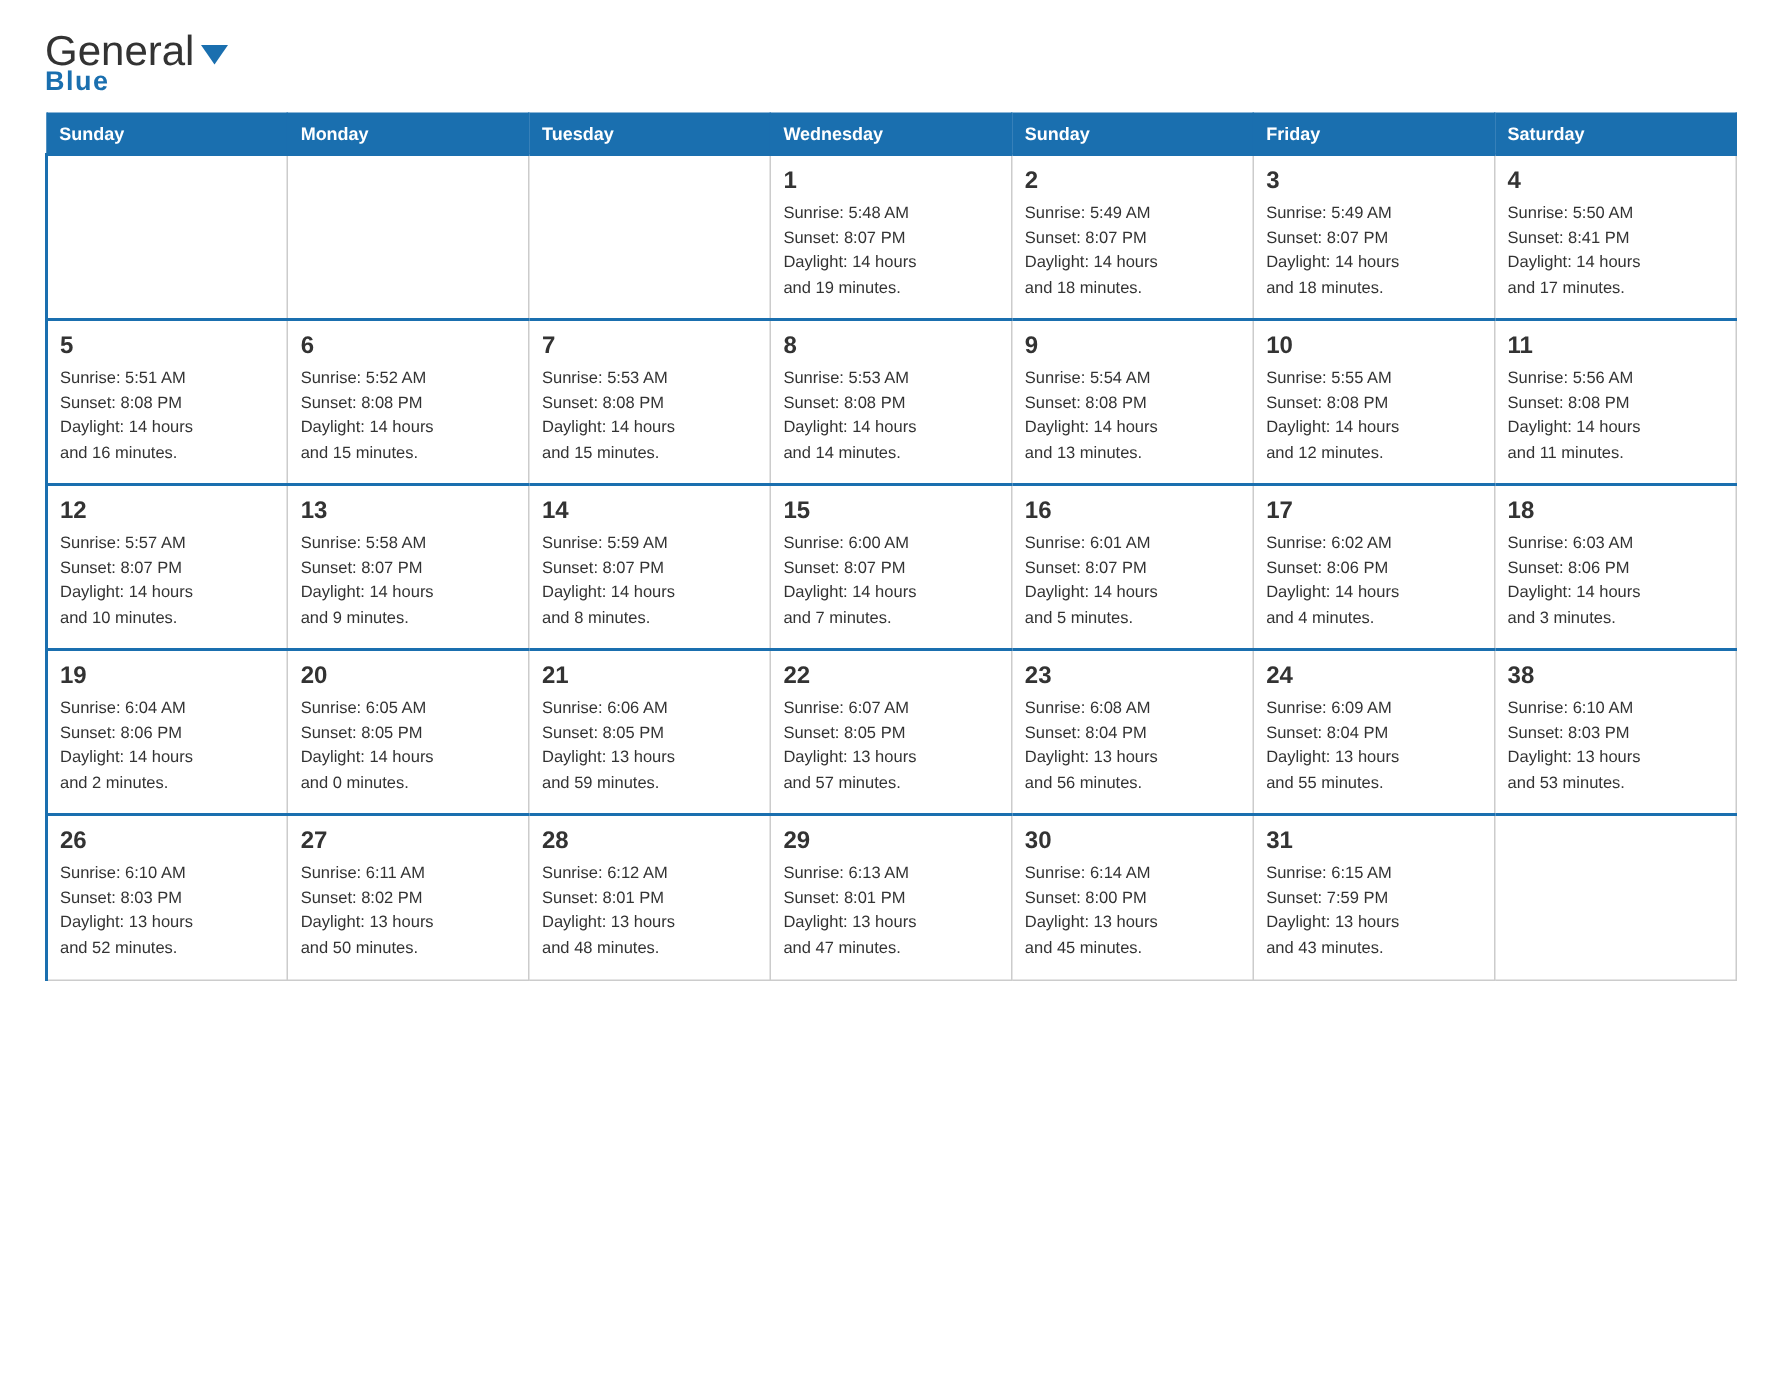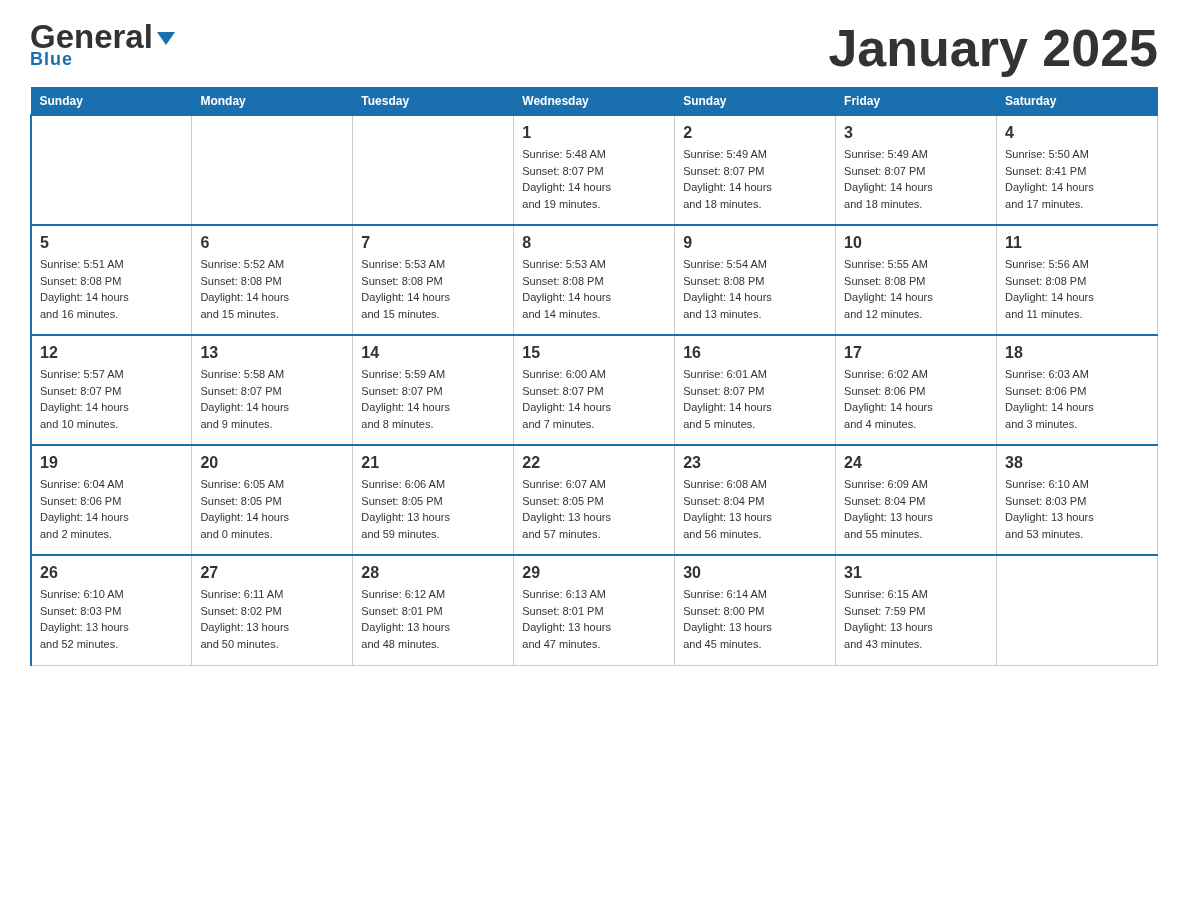--- a/index.html
+++ b/index.html
@@ -16,22 +16,22 @@
       justify-content: space-between;
       align-items: flex-start;
       margin-bottom: 10px;
     }
     .logo {
       display: flex;
       flex-direction: column;
       align-items: flex-start;
     }
     .logo-text {
-      font-size: 33px;
-      font-weight: bold;
+      font-size: 28px;
+      font-weight: normal;
       color: #333;
       line-height: 1;
     }
     .logo-underline {
       color: #1a6faf;
       font-size: 18px;
       font-weight: bold;
       margin-top: -4px;
       letter-spacing: 1px;
     }
@@ -102,21 +102,20 @@
 
 <div class="header">
   <div class="logo">
     <div style="display:flex; align-items:center;">
       <span class="logo-text">General</span>
       <span style="display:inline-block; width:0; height:0; border-left:9px solid transparent; border-right:9px solid transparent; border-top:13px solid #1a6faf; margin-left:4px; margin-top:4px;"></span>
     </div>
     <div class="logo-underline">Blue</div>
   </div>
   <div class="title-block">
-    <div class="page-title">January 2025</div>
   </div>
 </div>
 
 <table class="calendar">
   <thead>
     <tr>
     <th>Sunday</th>
         <th>Monday</th>
         <th>Tuesday</th>
         <th>Wednesday</th>

